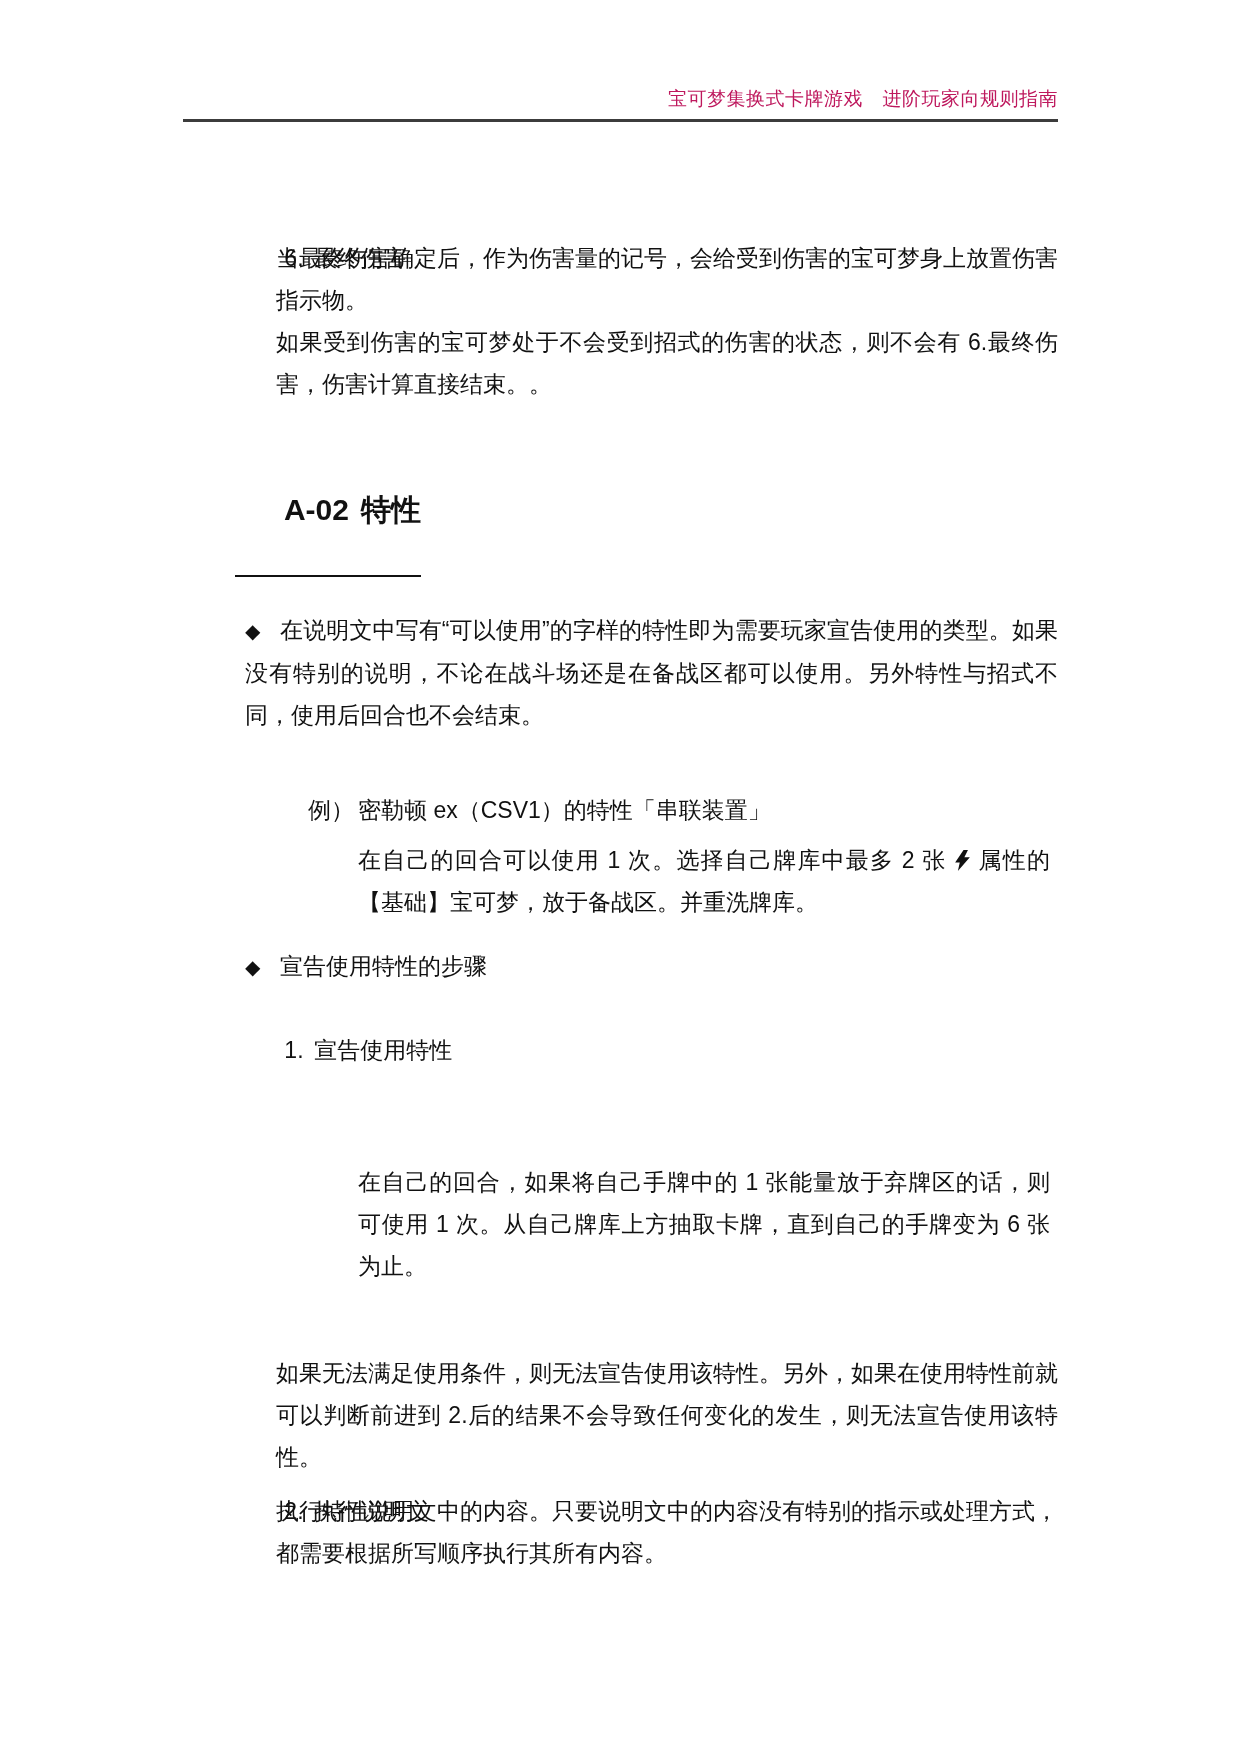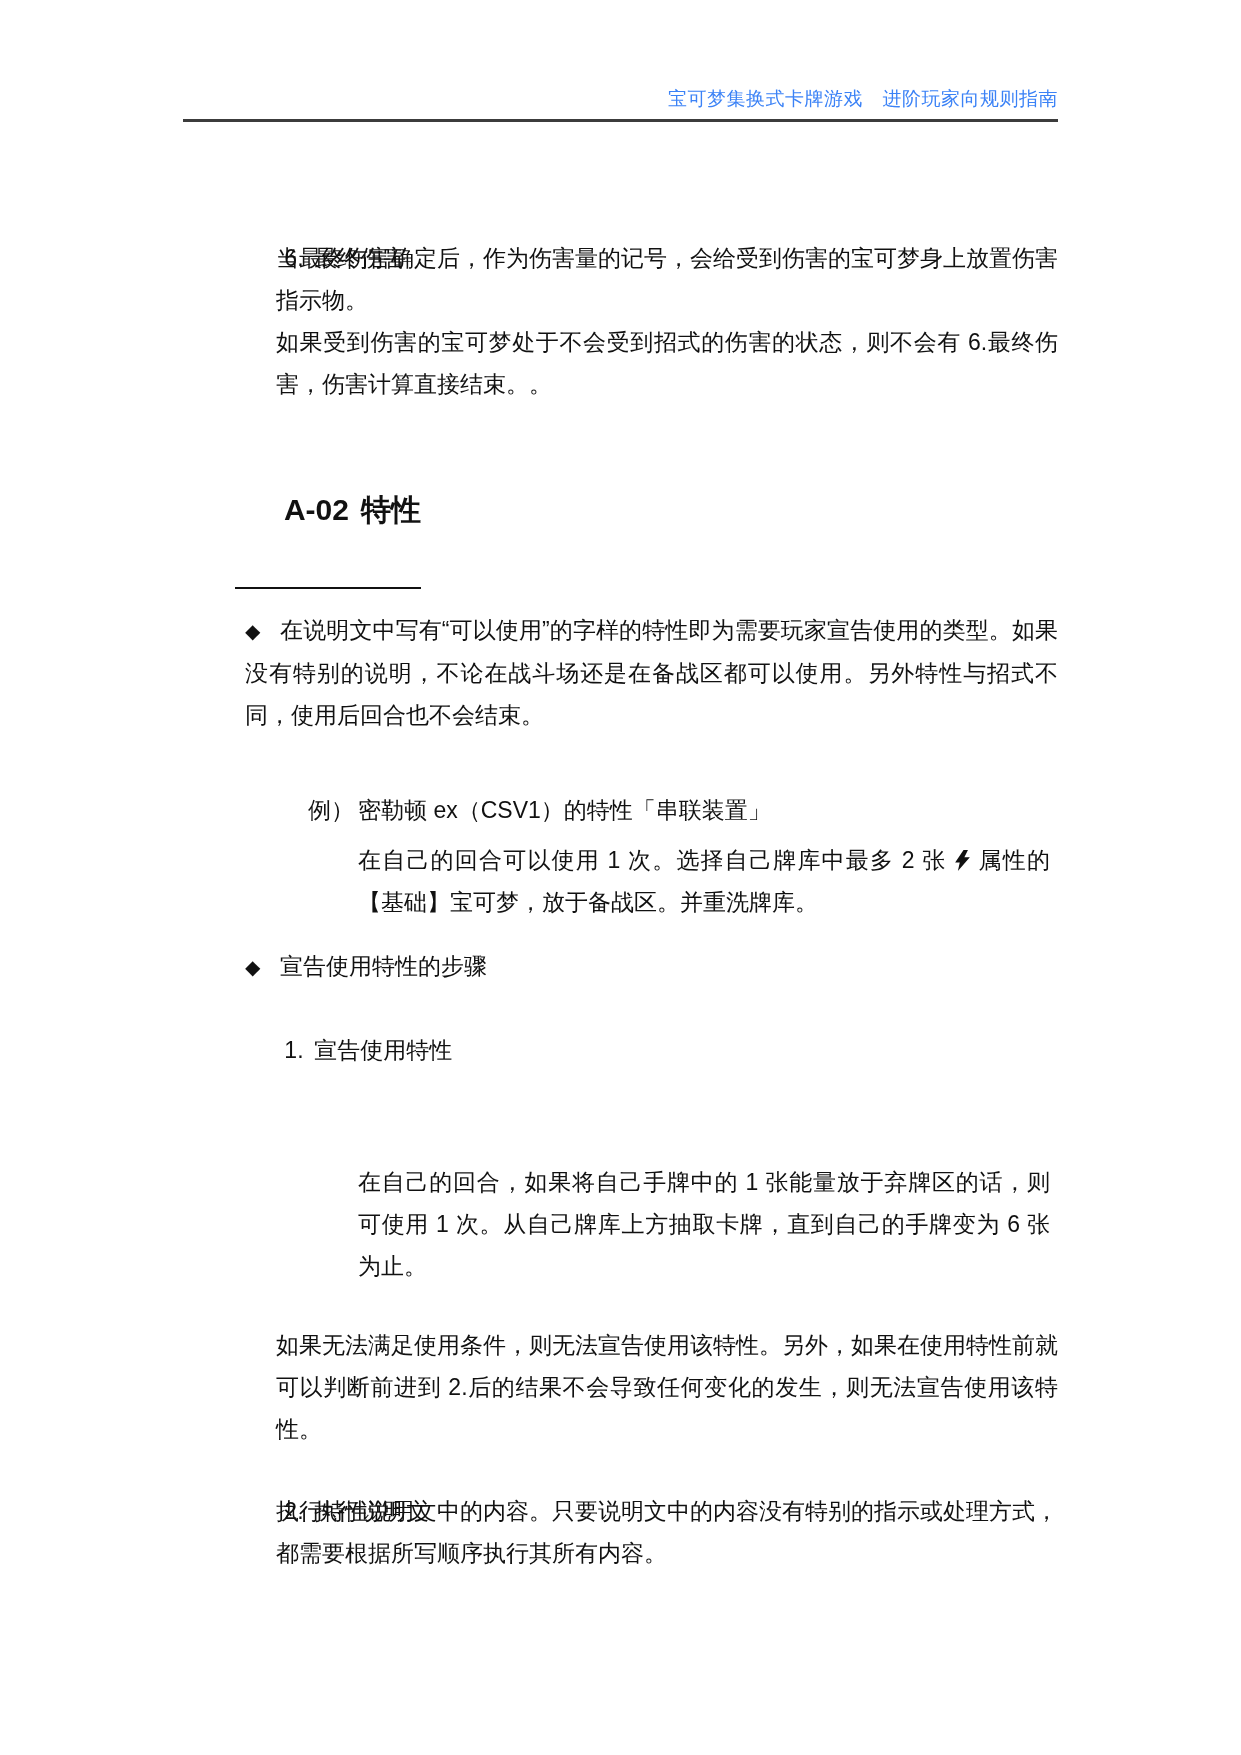--- a/index.html
+++ b/index.html
@@ -19,41 +19,41 @@
     position:absolute;
     left:183px; top:0;
     width:875px; height:1755px;
   }
   .doc-header {
     position:absolute;
     top:86px; right:0;
     font-size:19px; line-height:26px;
     letter-spacing:0.5px;
     white-space:pre;
-    color:#3b82f6;
+    color:#be185d;
     font-weight:500;
   }
   .header-rule {
     position:absolute;
     top:119px; left:0;
     width:875px; height:3px;
     background:var(--rule-color,#3c3c3c);
   }
   .blk { position:absolute; font-size:23px; line-height:42px; font-weight:500; }
   .line-head  { left:63px;  white-space:pre; }
   .num        { display:inline-block; width:30px; }
   .body-para  { left:93px;  width:782px; text-align:justify; }
   .bullet-para{ left:62px;  width:813px; text-align:justify; }
   .bullet     { display:inline-block; width:35px; font-size:20px; }
   .heading {
     left:52px;
     font-size:30px; line-height:40px;
     font-weight:bold;
     border-bottom:2px solid #111;
-    padding-bottom:17px;
+    padding-bottom:5px;
     white-space:pre;
   }
   .heading .hsp { display:inline-block; width:12px; }
   .example    { left:167px; width:708px; text-align:justify; }
   .example p  { margin:8px; }
   .ex-title   { text-indent:-50px; text-align:left; }
   .ex-label   { display:inline-block; width:50px; text-indent:0; }
   .u-seg {
     text-underline-offset:5px;
     text-decoration-thickness:2px;
@@ -106,21 +106,21 @@
     </div>
 
     <div class="blk line-head" style="top:987px">
       <span class="num">1.</span><span>宣告使用特性</span>
     </div>
 
     <div class="blk example" style="top:1153px">
       <p>在自己的回合，如果将自己手牌中的 1 张能量放于弃牌区的话，则可使用 1 次。从自己牌库上方抽取卡牌，直到自己的手牌变为 6 张为止。</p>
     </div>
 
-    <div class="blk body-para" style="top:1324px">如果无法满足使用条件，则无法宣告使用该特性。另外，如果在使用特性前就可以判断前进到 2.后的结果不会导致任何变化的发生，则无法宣告使用该特性。</div>
+    <div class="blk body-para" style="top:1352px">如果无法满足使用条件，则无法宣告使用该特性。另外，如果在使用特性前就可以判断前进到 2.后的结果不会导致任何变化的发生，则无法宣告使用该特性。</div>
 
     <div class="blk line-head" style="top:1448px">
       <span class="num">2.</span><span>执行说明文</span>
     </div>
     <div class="blk body-para" style="top:1490px">执行特性说明文中的内容。只要说明文中的内容没有特别的指示或处理方式，都需要根据所写顺序执行其所有内容。</div>
 
   </div>
 </div>
 
 </body></html>

